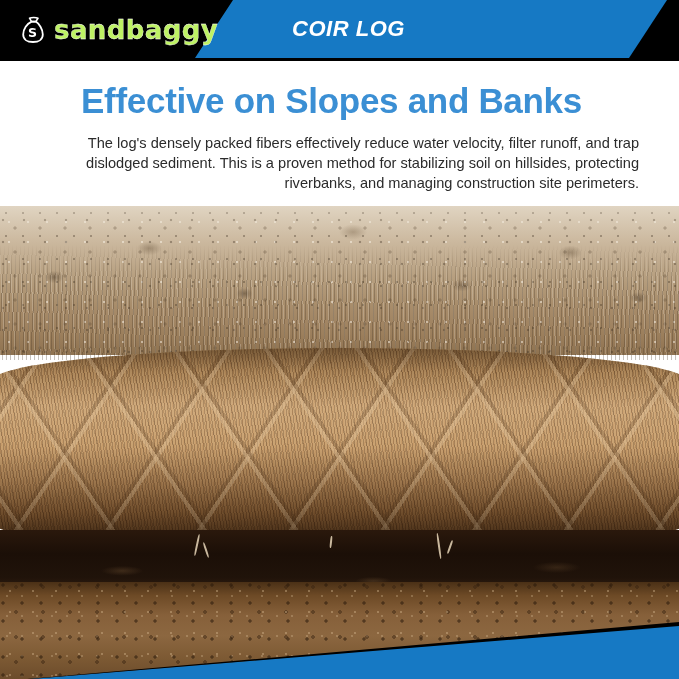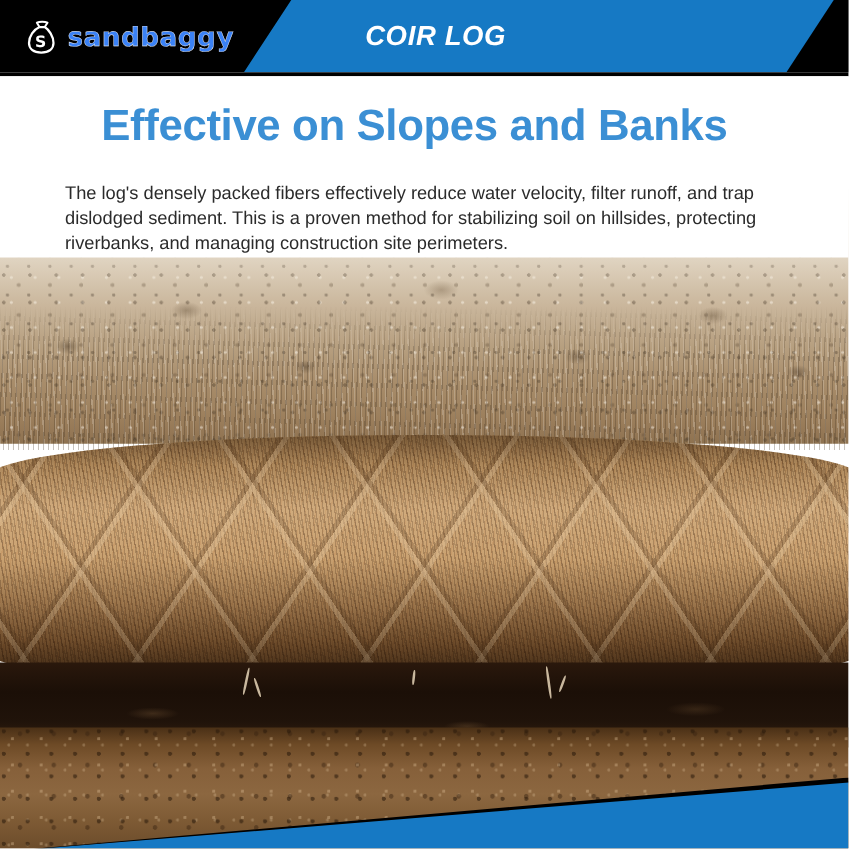--- a/index.html
+++ b/index.html
@@ -48,22 +48,22 @@
     align-items: center;
     gap: 6px;
     height: 34px;
   }
   .logo-icon {
     width: 30px;
     height: 30px;
     display: block;
   }
   .logo-text {
-    color: #3b82f6;
-    font-size: 21px;
+    color: #bef264;
+    font-size: 26px;
     font-weight: bold;
     letter-spacing: 0.4px;
     font-family: "DejaVu Sans", sans-serif;
     text-transform: lowercase;
     line-height: 1;
     -webkit-text-stroke: 0.3px #ffffff;
   }
   .header-title {
     position: absolute;
     left: 0; top: 0;
@@ -101,23 +101,23 @@
     margin: 0;
     padding: 22px 20px 0 4px;
     text-align: center;
     color: #3b8fd4;
     font-size: 35px;
     font-weight: bold;
     letter-spacing: -0.3px;
     line-height: 1.05;
   }
   .subtext {
-    margin: 16px;
+    margin: 4px;
     padding: 9px 36px 0 36px;
-    text-align: left;
+    text-align: right;
     color: #2b2b2b;
     font-size: 14.6px;
     line-height: 1.38;
   }
 
   
   .photo {
     position: absolute;
     left: 0; top: 150px;
     width: 679px;

